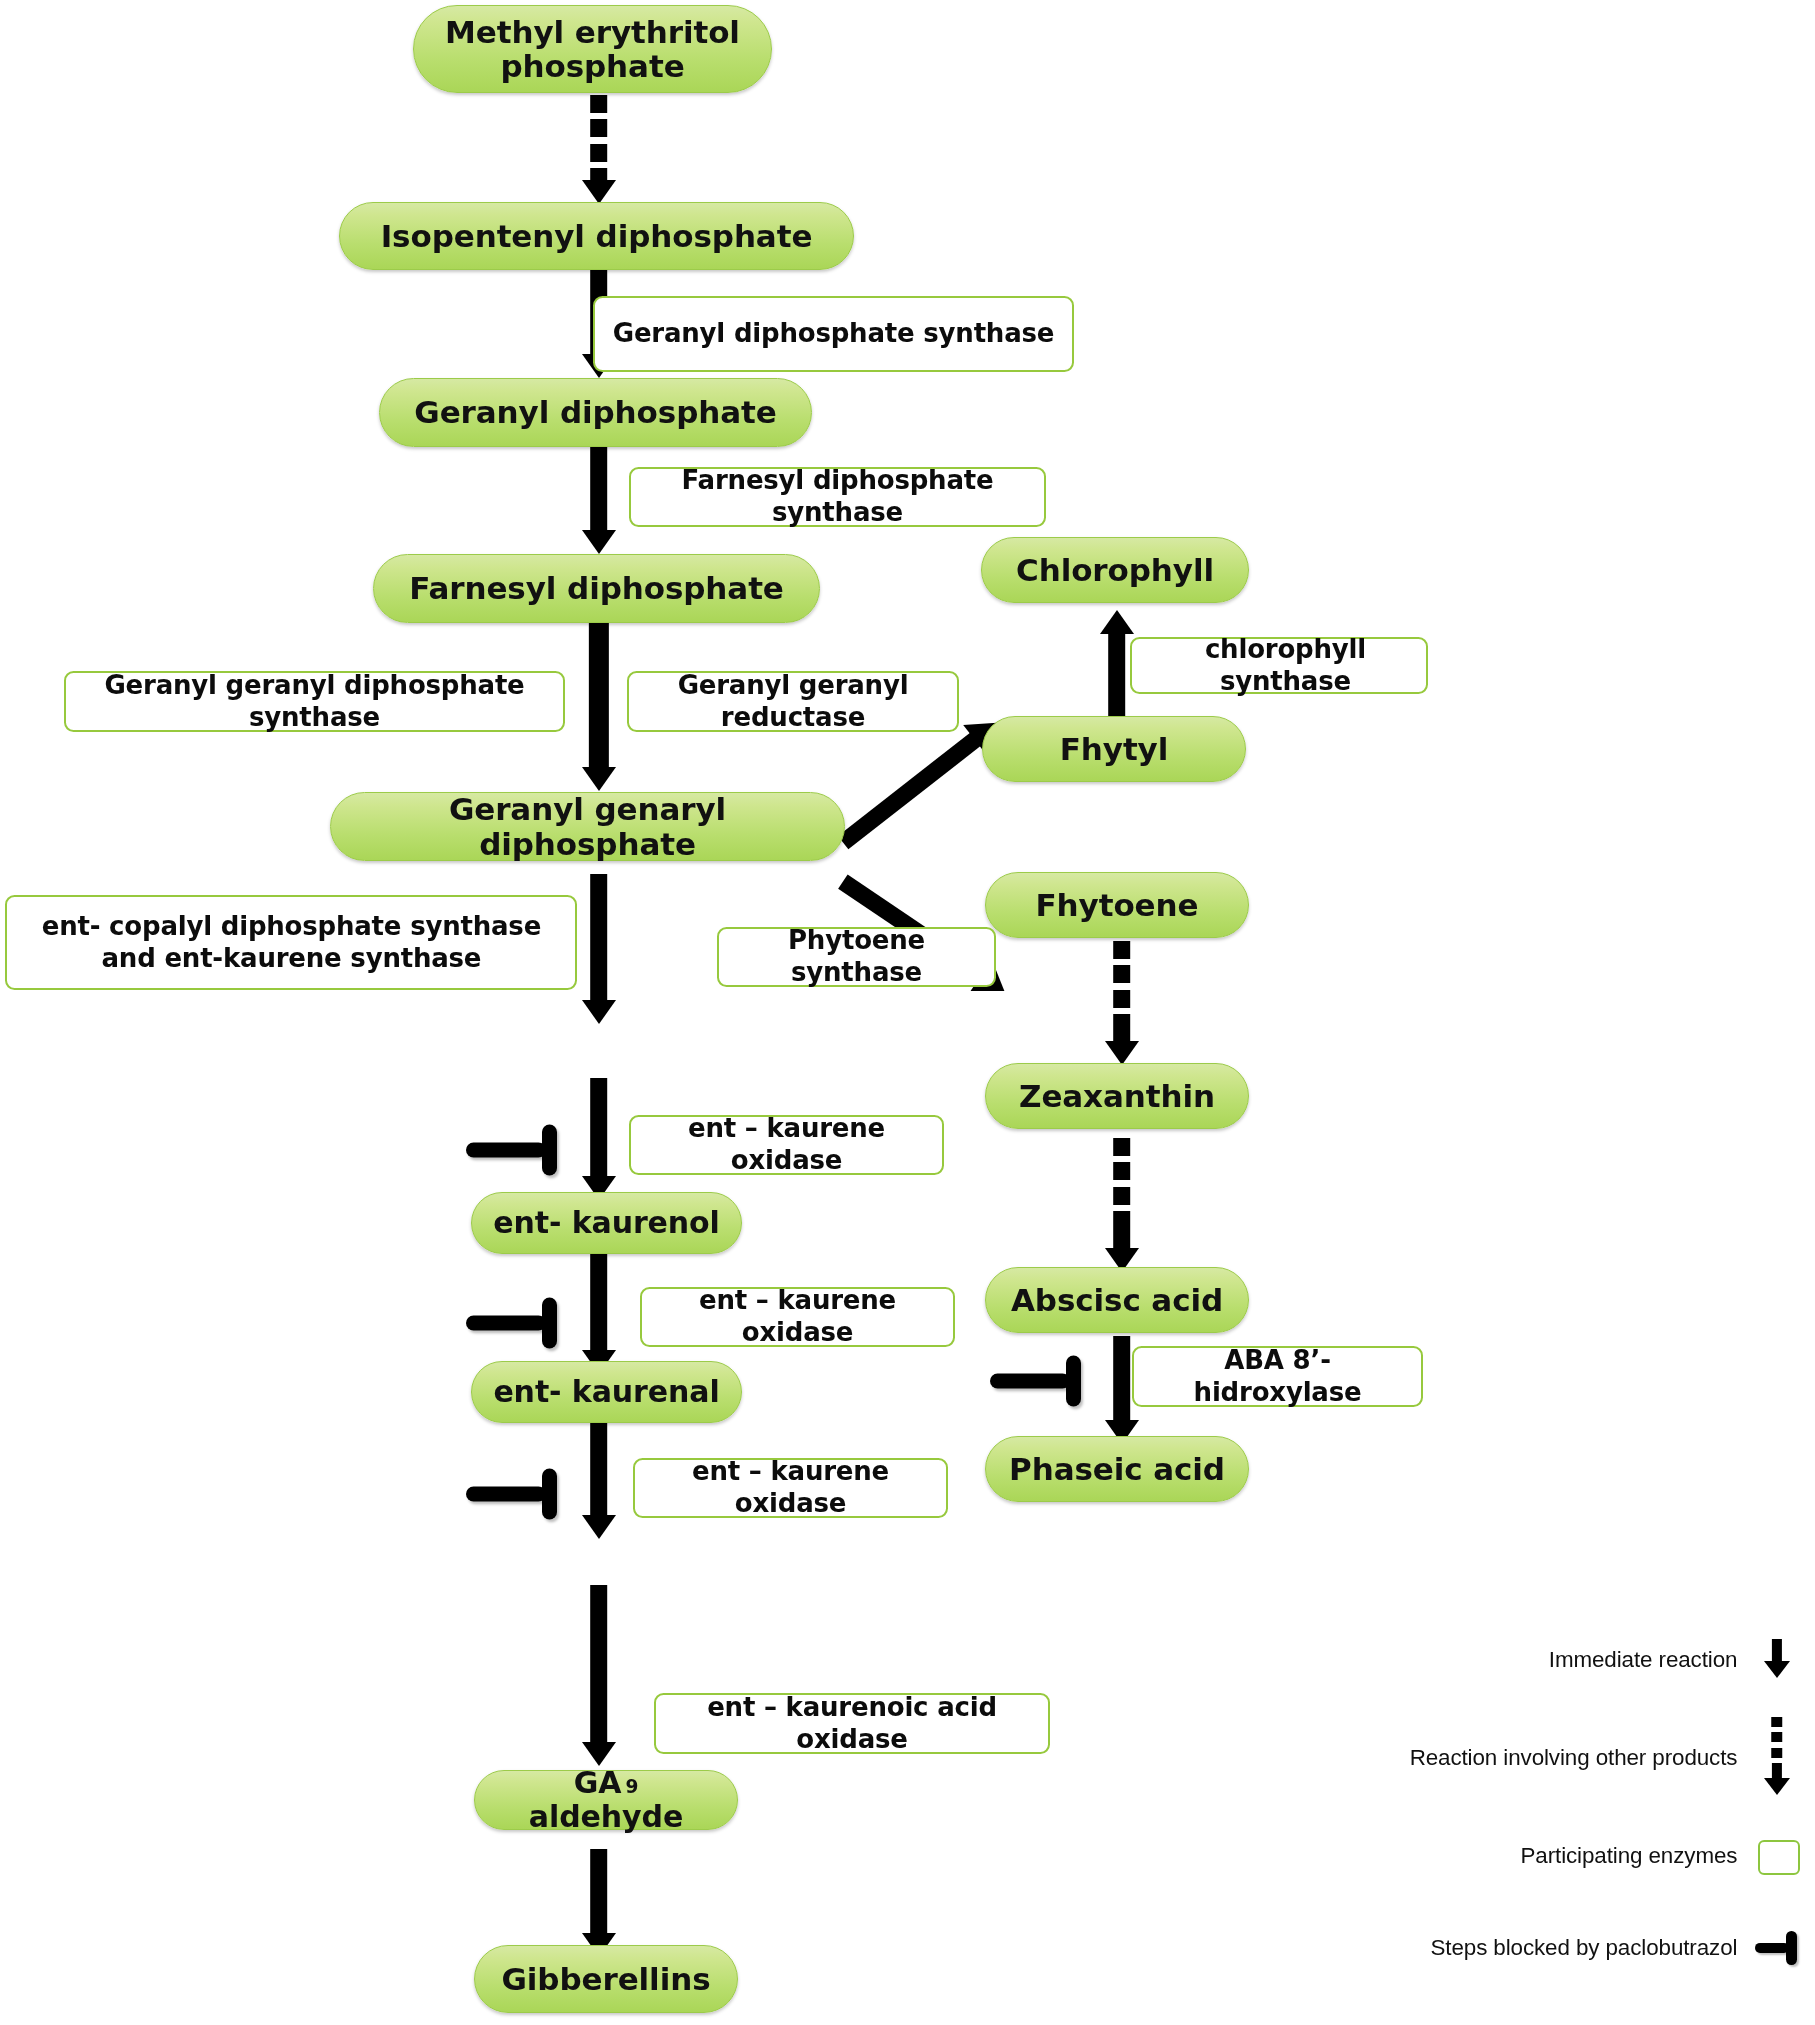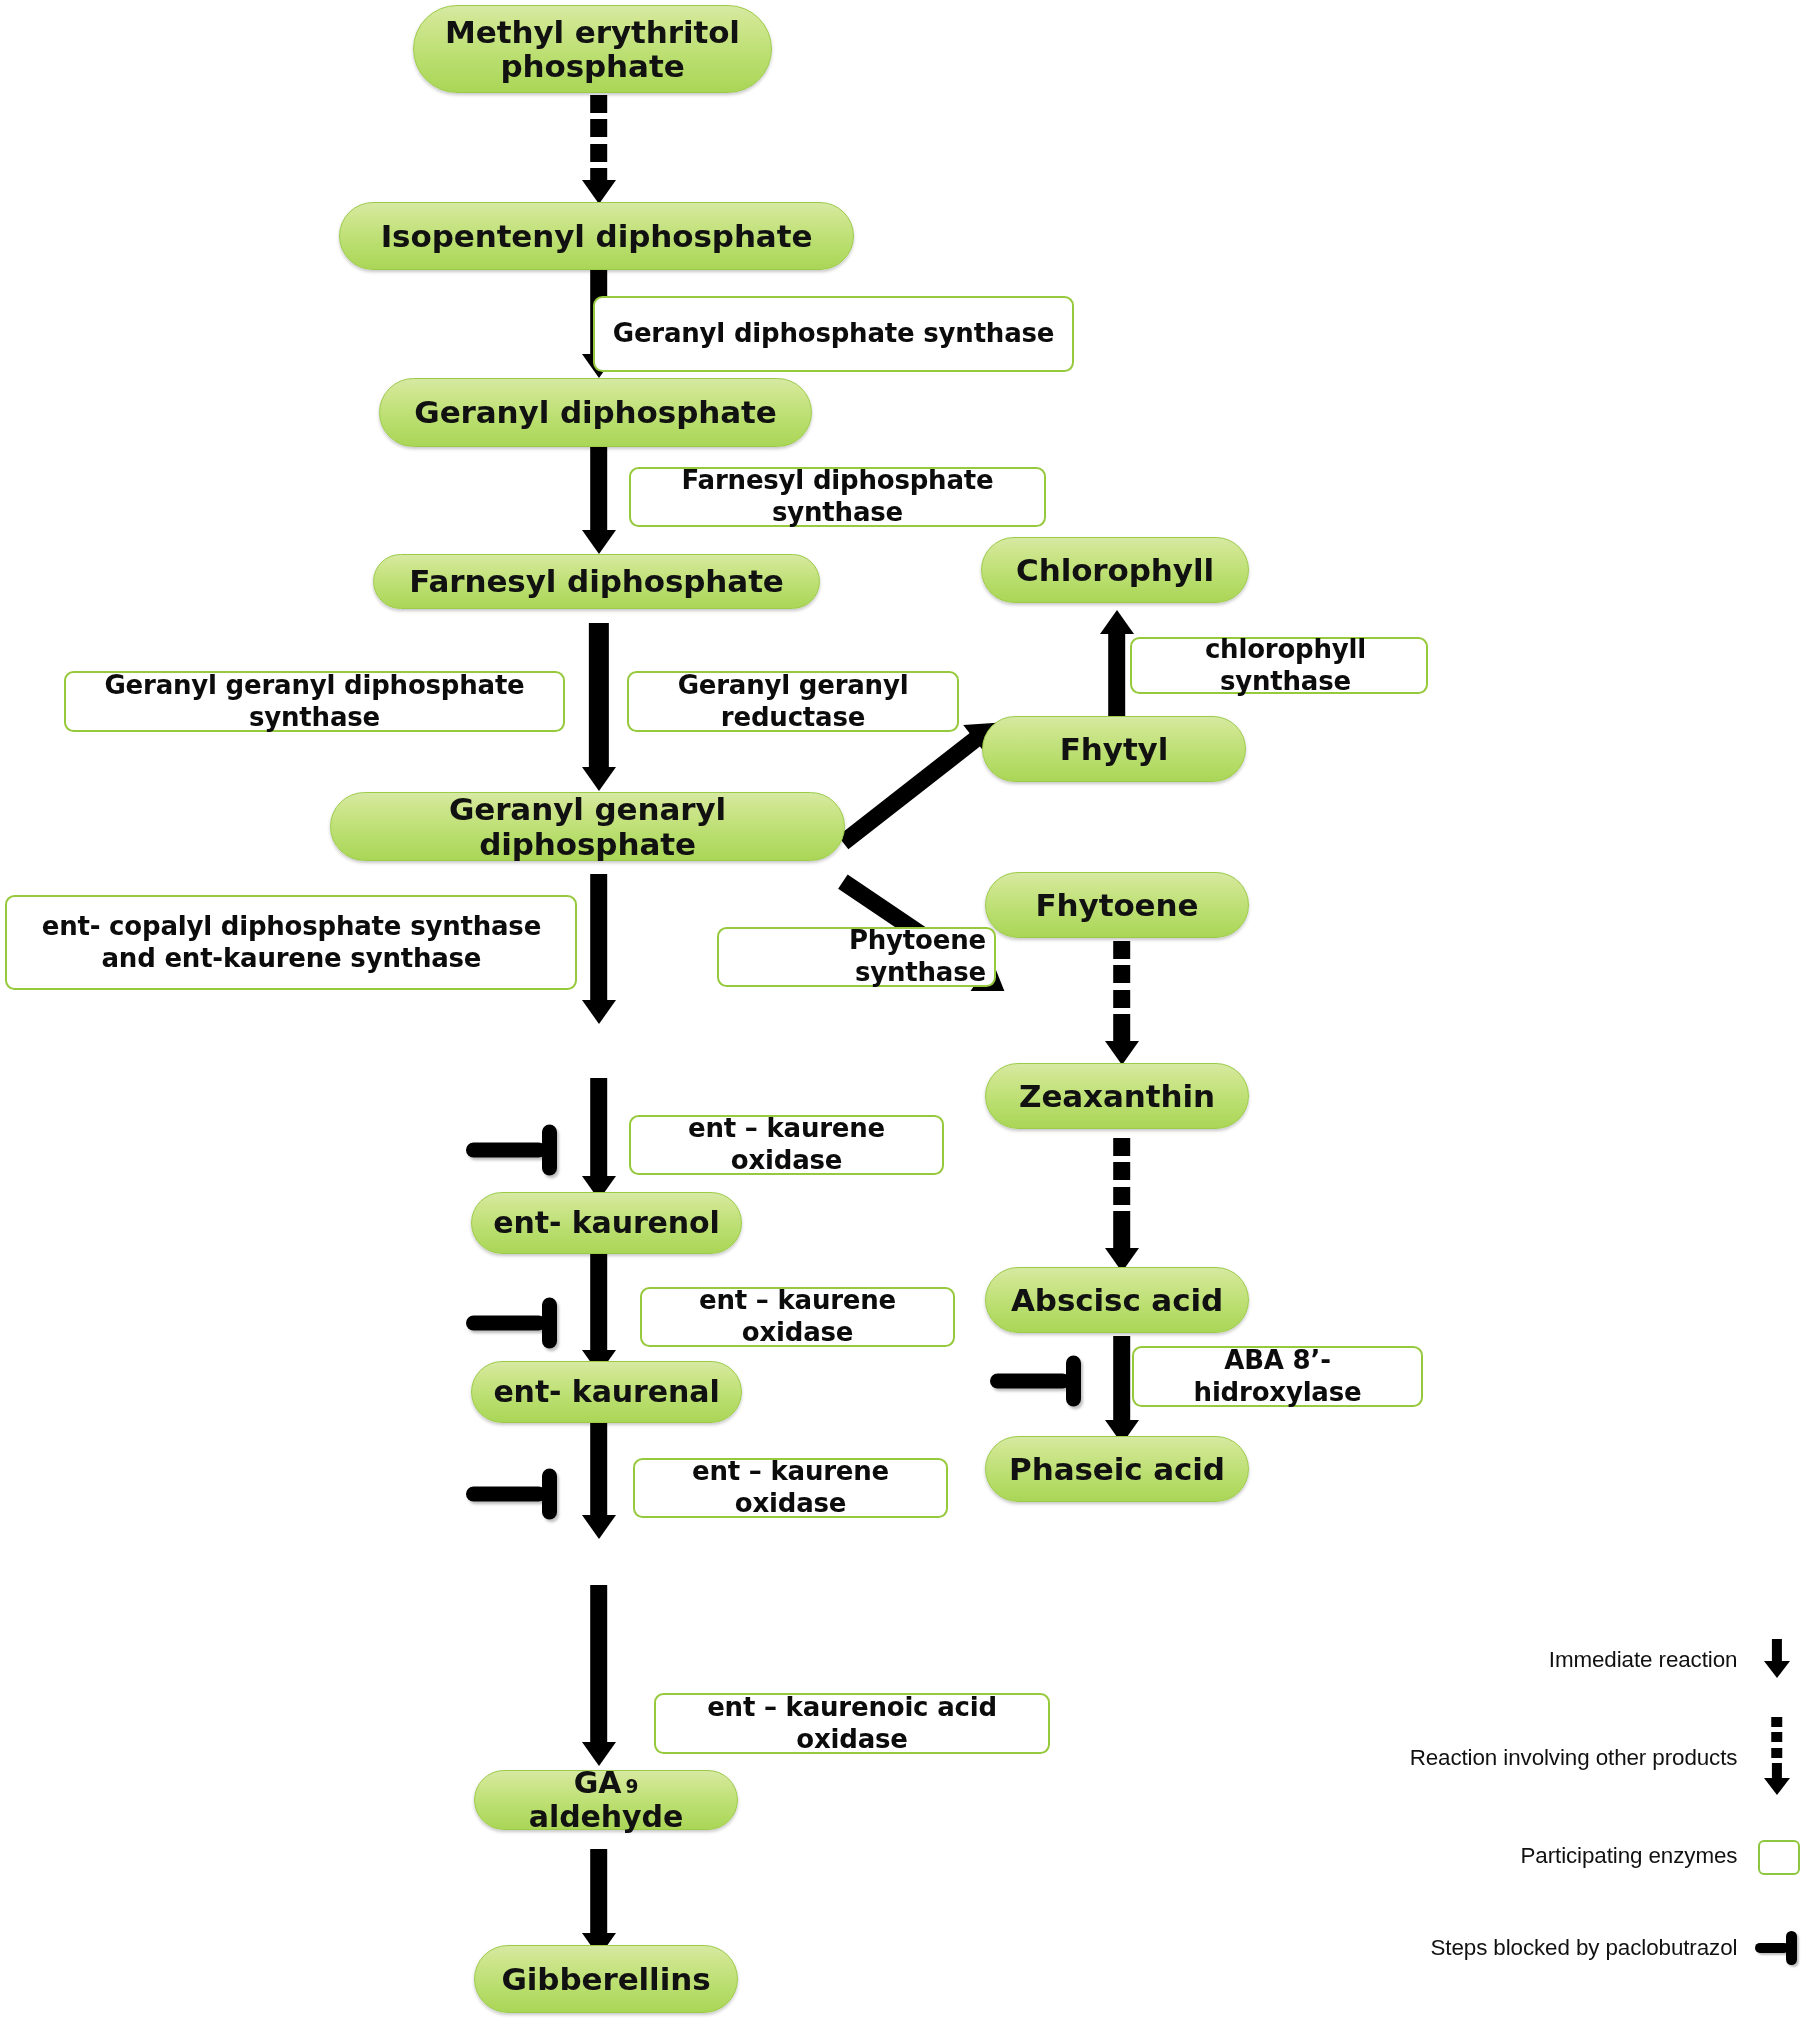--- a/index.html
+++ b/index.html
@@ -305,21 +305,21 @@
     <div class="bar" style="width:80px;"></div>
     <div class="cap" style="height:51px;"></div>
   </div>
 
   <div class="node" style="left:413px; top:5.4px; width:359px; height:88px; font-size:31px;">Methyl erythritol phosphate</div>
 
   <div class="node" style="left:339px; top:202px; width:515px; height:68px; font-size:31px;">Isopentenyl diphosphate</div>
 
   <div class="node" style="left:379px; top:378px; width:433px; height:69px; font-size:31px;">Geranyl diphosphate</div>
 
-  <div class="node" style="left:373px; top:554px; width:447px; height:55px; font-size:31px;">Farnesyl diphosphate</div>
+  <div class="node" style="left:373px; top:554px; width:447px; height:69px; font-size:31px;">Farnesyl diphosphate</div>
 
   <div class="node" style="left:330px; top:792px; width:515px; height:69px; font-size:31px;">Geranyl genaryl diphosphate</div>
 
 
   <div class="node" style="left:471px; top:1192px; width:271px; height:62px; font-size:30px;">ent- kaurenol</div>
 
   <div class="node" style="left:471px; top:1361px; width:271px; height:62px; font-size:30px;">ent- kaurenal</div>
 
 
   <div class="node" style="left:474px; top:1770px; width:264px; height:60px; font-size:30px; flex-direction:column;">
@@ -349,21 +349,21 @@
   <div class="enzyme" style="left:629px; top:467px; width:417px; height:60px; font-size:26px;">Farnesyl diphosphate synthase</div>
 
   <div class="enzyme" style="left:64px; top:671px; width:501px; height:61px; font-size:26px;">Geranyl geranyl diphosphate synthase</div>
 
   <div class="enzyme" style="left:627px; top:671px; width:332px; height:61px; font-size:26px;">Geranyl geranyl reductase</div>
 
   <div class="enzyme" style="left:1130px; top:637px; width:298px; height:57px; font-size:26px;padding-left:21px;">chlorophyll synthase</div>
 
   <div class="enzyme" style="left:5.4px; top:895px; width:572px; height:95px; font-size:26px;">ent- copalyl diphosphate synthase and ent-kaurene synthase</div>
 
-  <div class="enzyme" style="left:717px; top:927px; width:279px; height:60px; font-size:26px;text-align:right;">Phytoene synthase</div>
+  <div class="enzyme" style="left:717px; top:927px; width:279px; height:60px; font-size:26px;">Phytoene synthase</div>
 
   <div class="enzyme" style="left:629px; top:1115px; width:315px; height:60px; font-size:26px;">ent – kaurene oxidase</div>
 
   <div class="enzyme" style="left:640px; top:1287px; width:315px; height:60px; font-size:26px;">ent – kaurene oxidase</div>
 
   <div class="enzyme" style="left:633px; top:1458px; width:315px; height:60px; font-size:26px;">ent – kaurene oxidase</div>
 
   <div class="enzyme" style="left:654px; top:1693px; width:396px; height:61px; font-size:26px;">ent – kaurenoic acid oxidase</div>
 
   <div class="enzyme" style="left:1132px; top:1346px; width:291px; height:61px; font-size:26px;">ABA 8’-hidroxylase</div>

